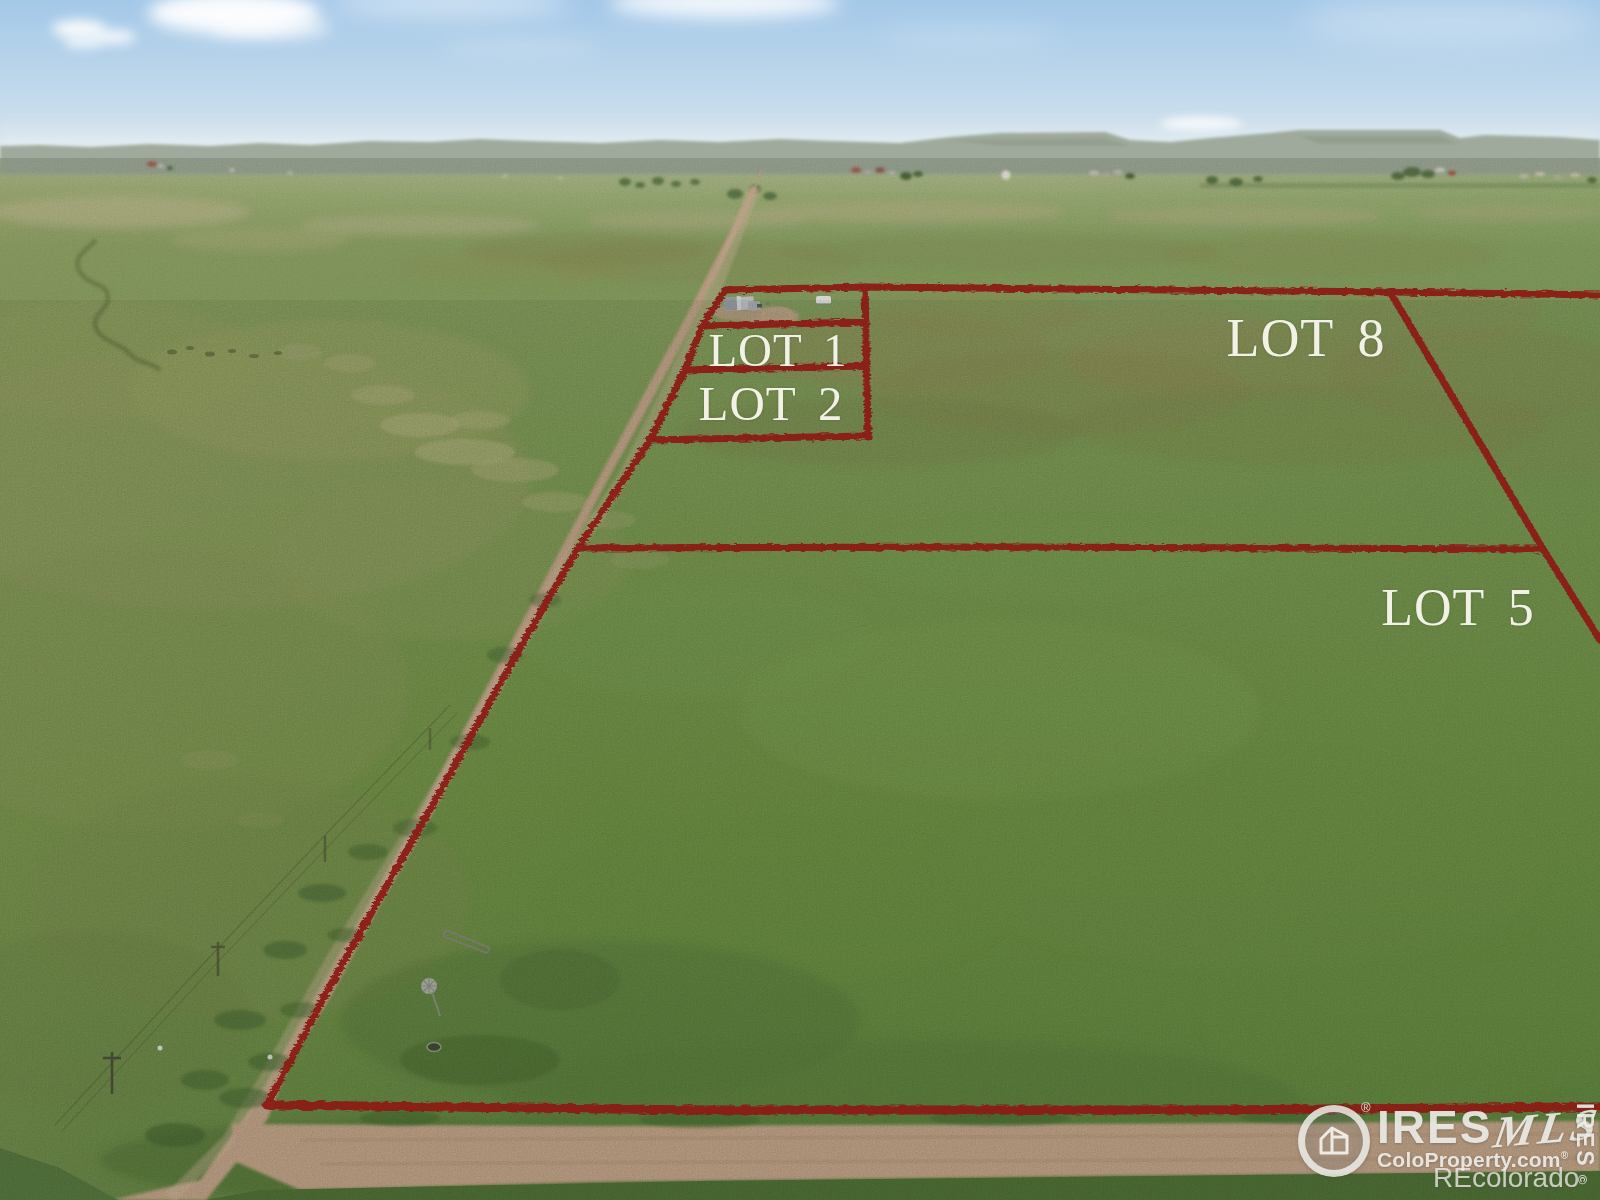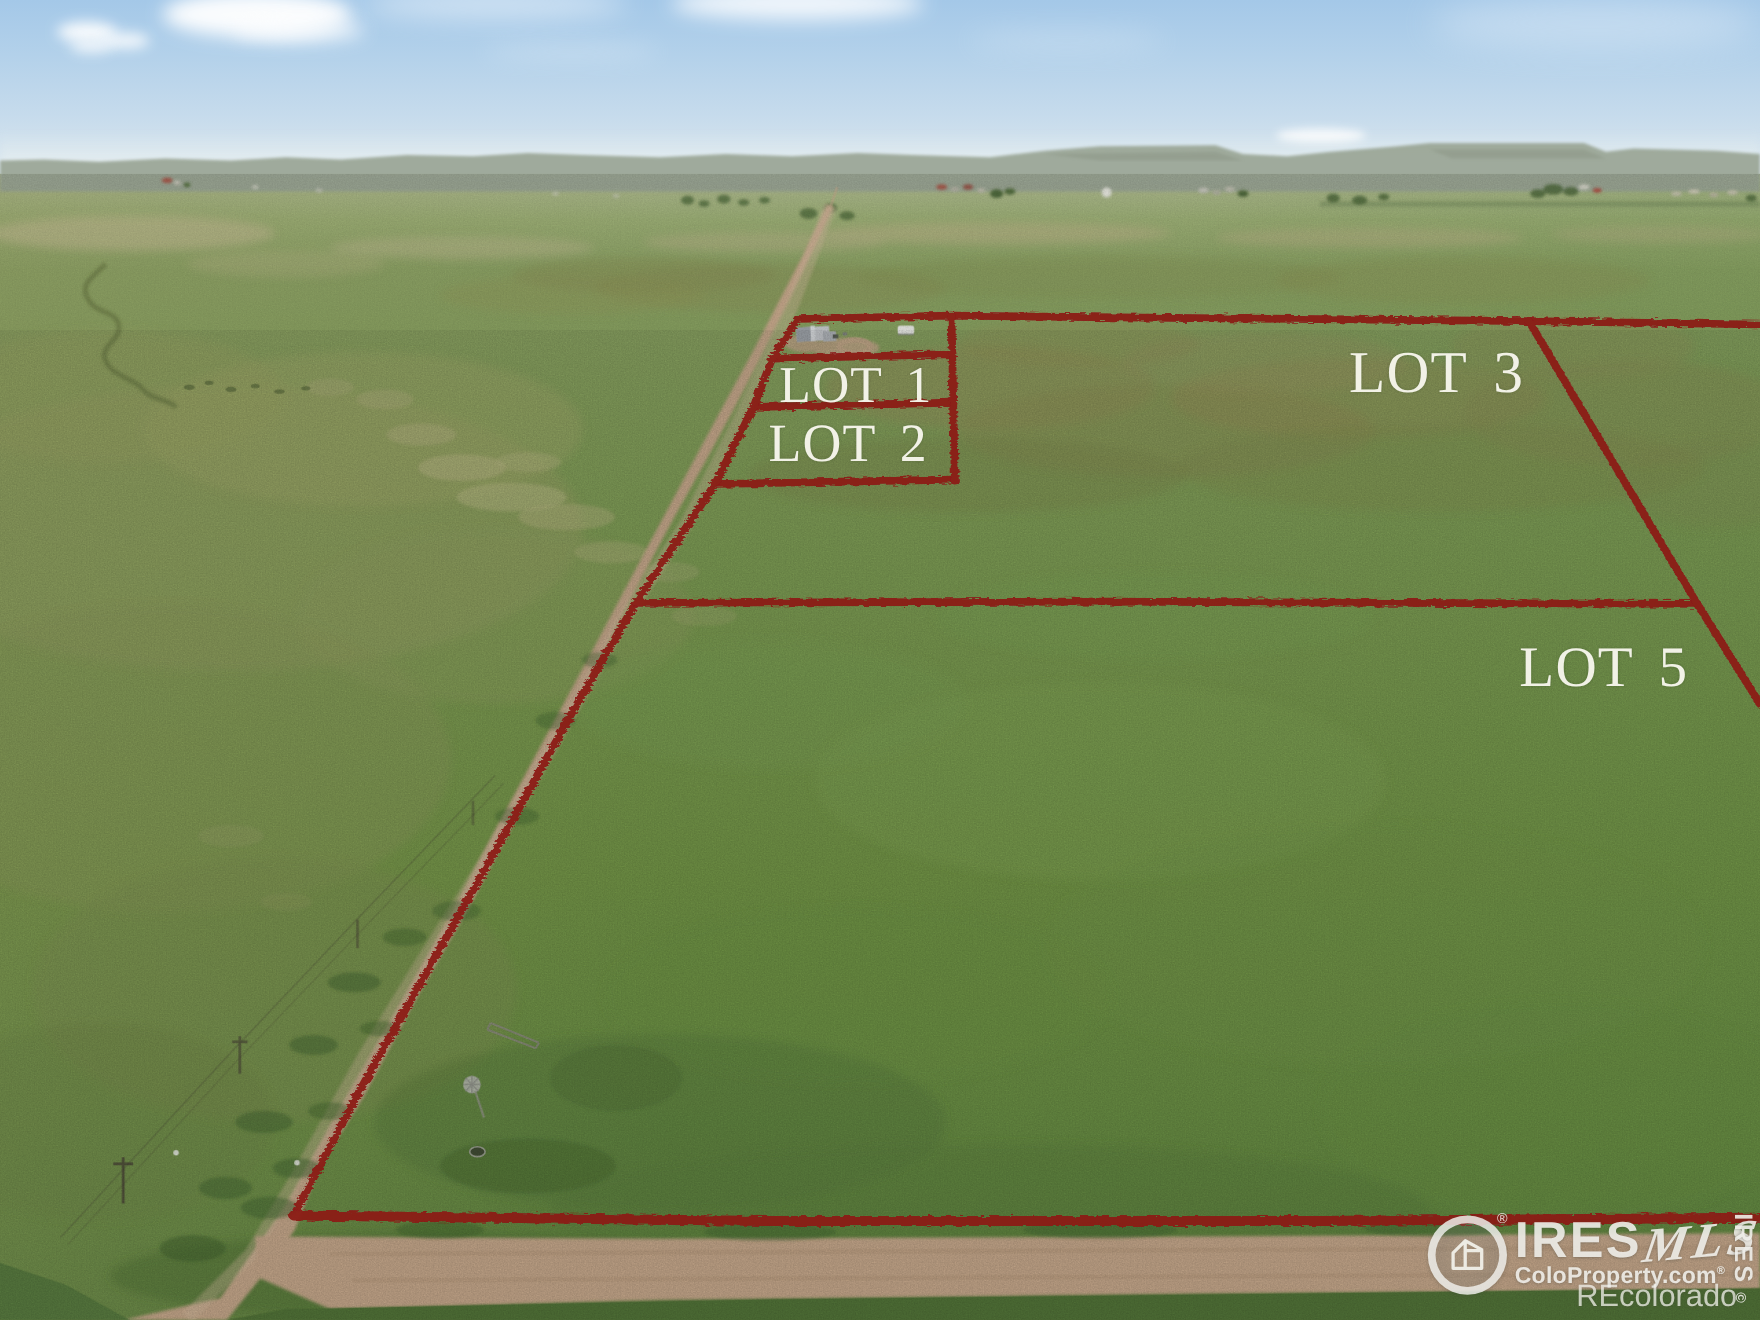--- a/index.html
+++ b/index.html
@@ -303,21 +303,21 @@
       <path d="M865,287 L868,437"></path>
       <path d="M725,290 L702,326 L685,370 L650,440 L578,548 L520,648 L455,765 L390,880 L325,995 L267,1105"></path>
       <path d="M578,548 L1000,547 L1543,549"></path>
       <path d="M1390,292 L1543,549 L1600,640"></path>
       <path stroke-width="9" d="M267,1105 L700,1110 L1200,1110 L1600,1107"></path>
     </g>
   </svg>
 
   <div class="lot-label lot1">LOT 1</div>
   <div class="lot-label lot2">LOT 2</div>
-  <div class="lot-label lot5">LOT 3</div>
+  <div class="lot-label lot5">LOT 8</div>
   <div class="lot-label lot8">LOT 5</div>
 
   <div class="watermark">
     <div class="wm-logo">
       <svg width="40" height="40" viewBox="-20 -20 40 40">
         <path d="M-13,12 L-13,-2 L-2,-13 L13,-5 L13,12 Z M-2,-13 L-2,12 M-2,-4 L13,-4" fill="none" stroke="rgba(245,245,240,.9)" stroke-width="3" stroke-linejoin="round"></path>
       </svg>
     </div>
     <span class="wm-reg1 wm-t">®</span>
     <div class="wm-brand wm-t">IRES</div>

